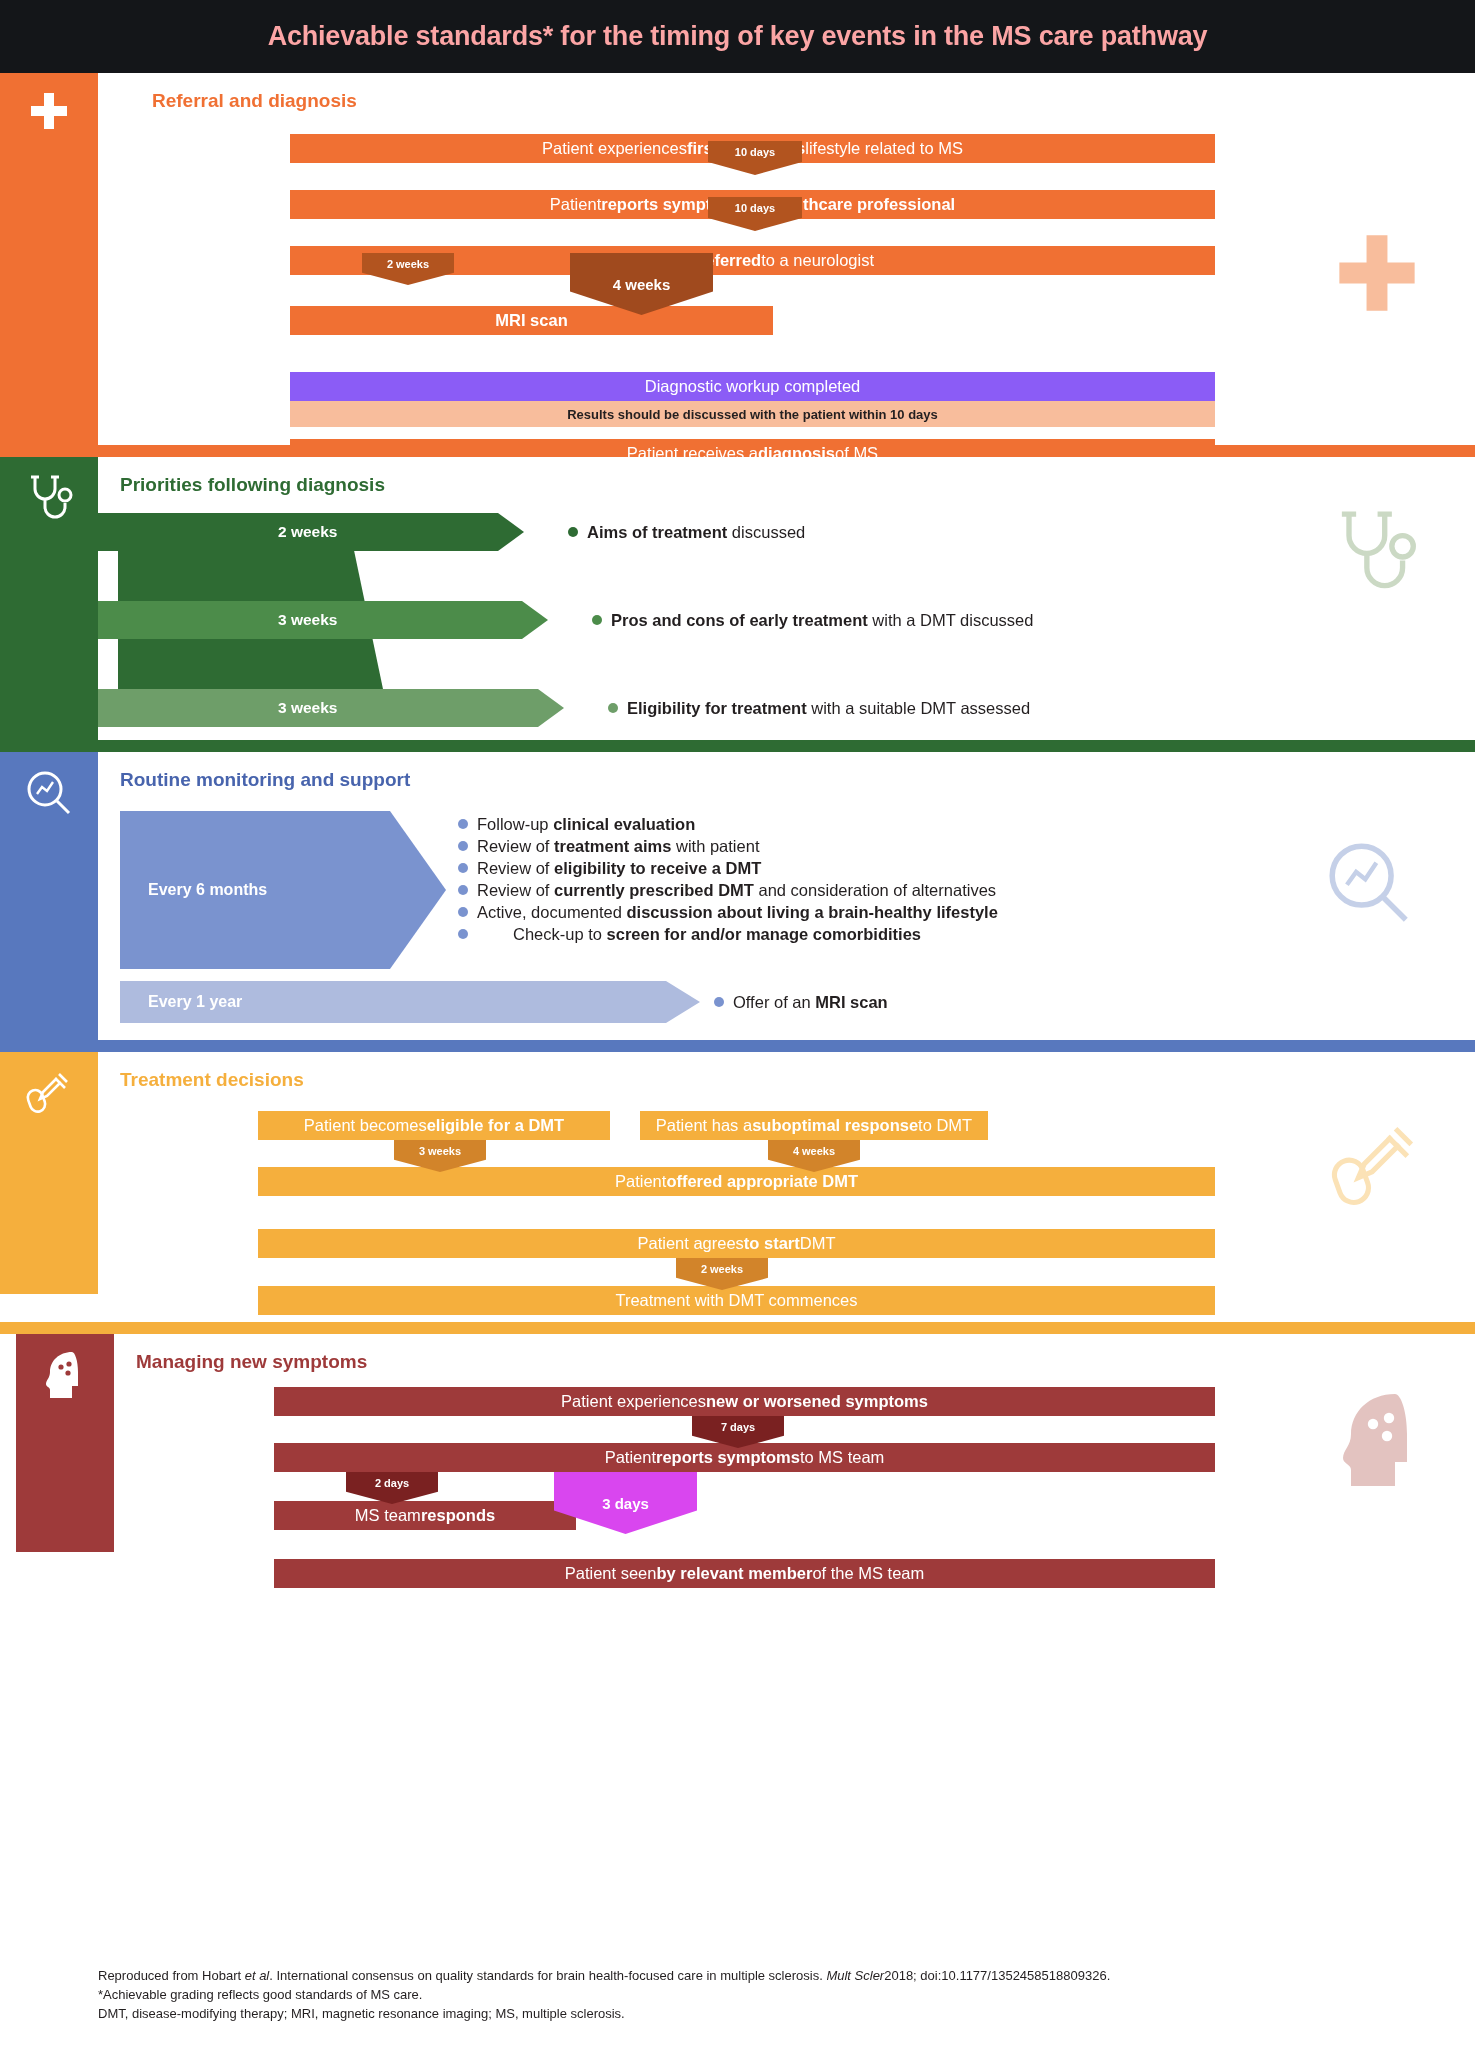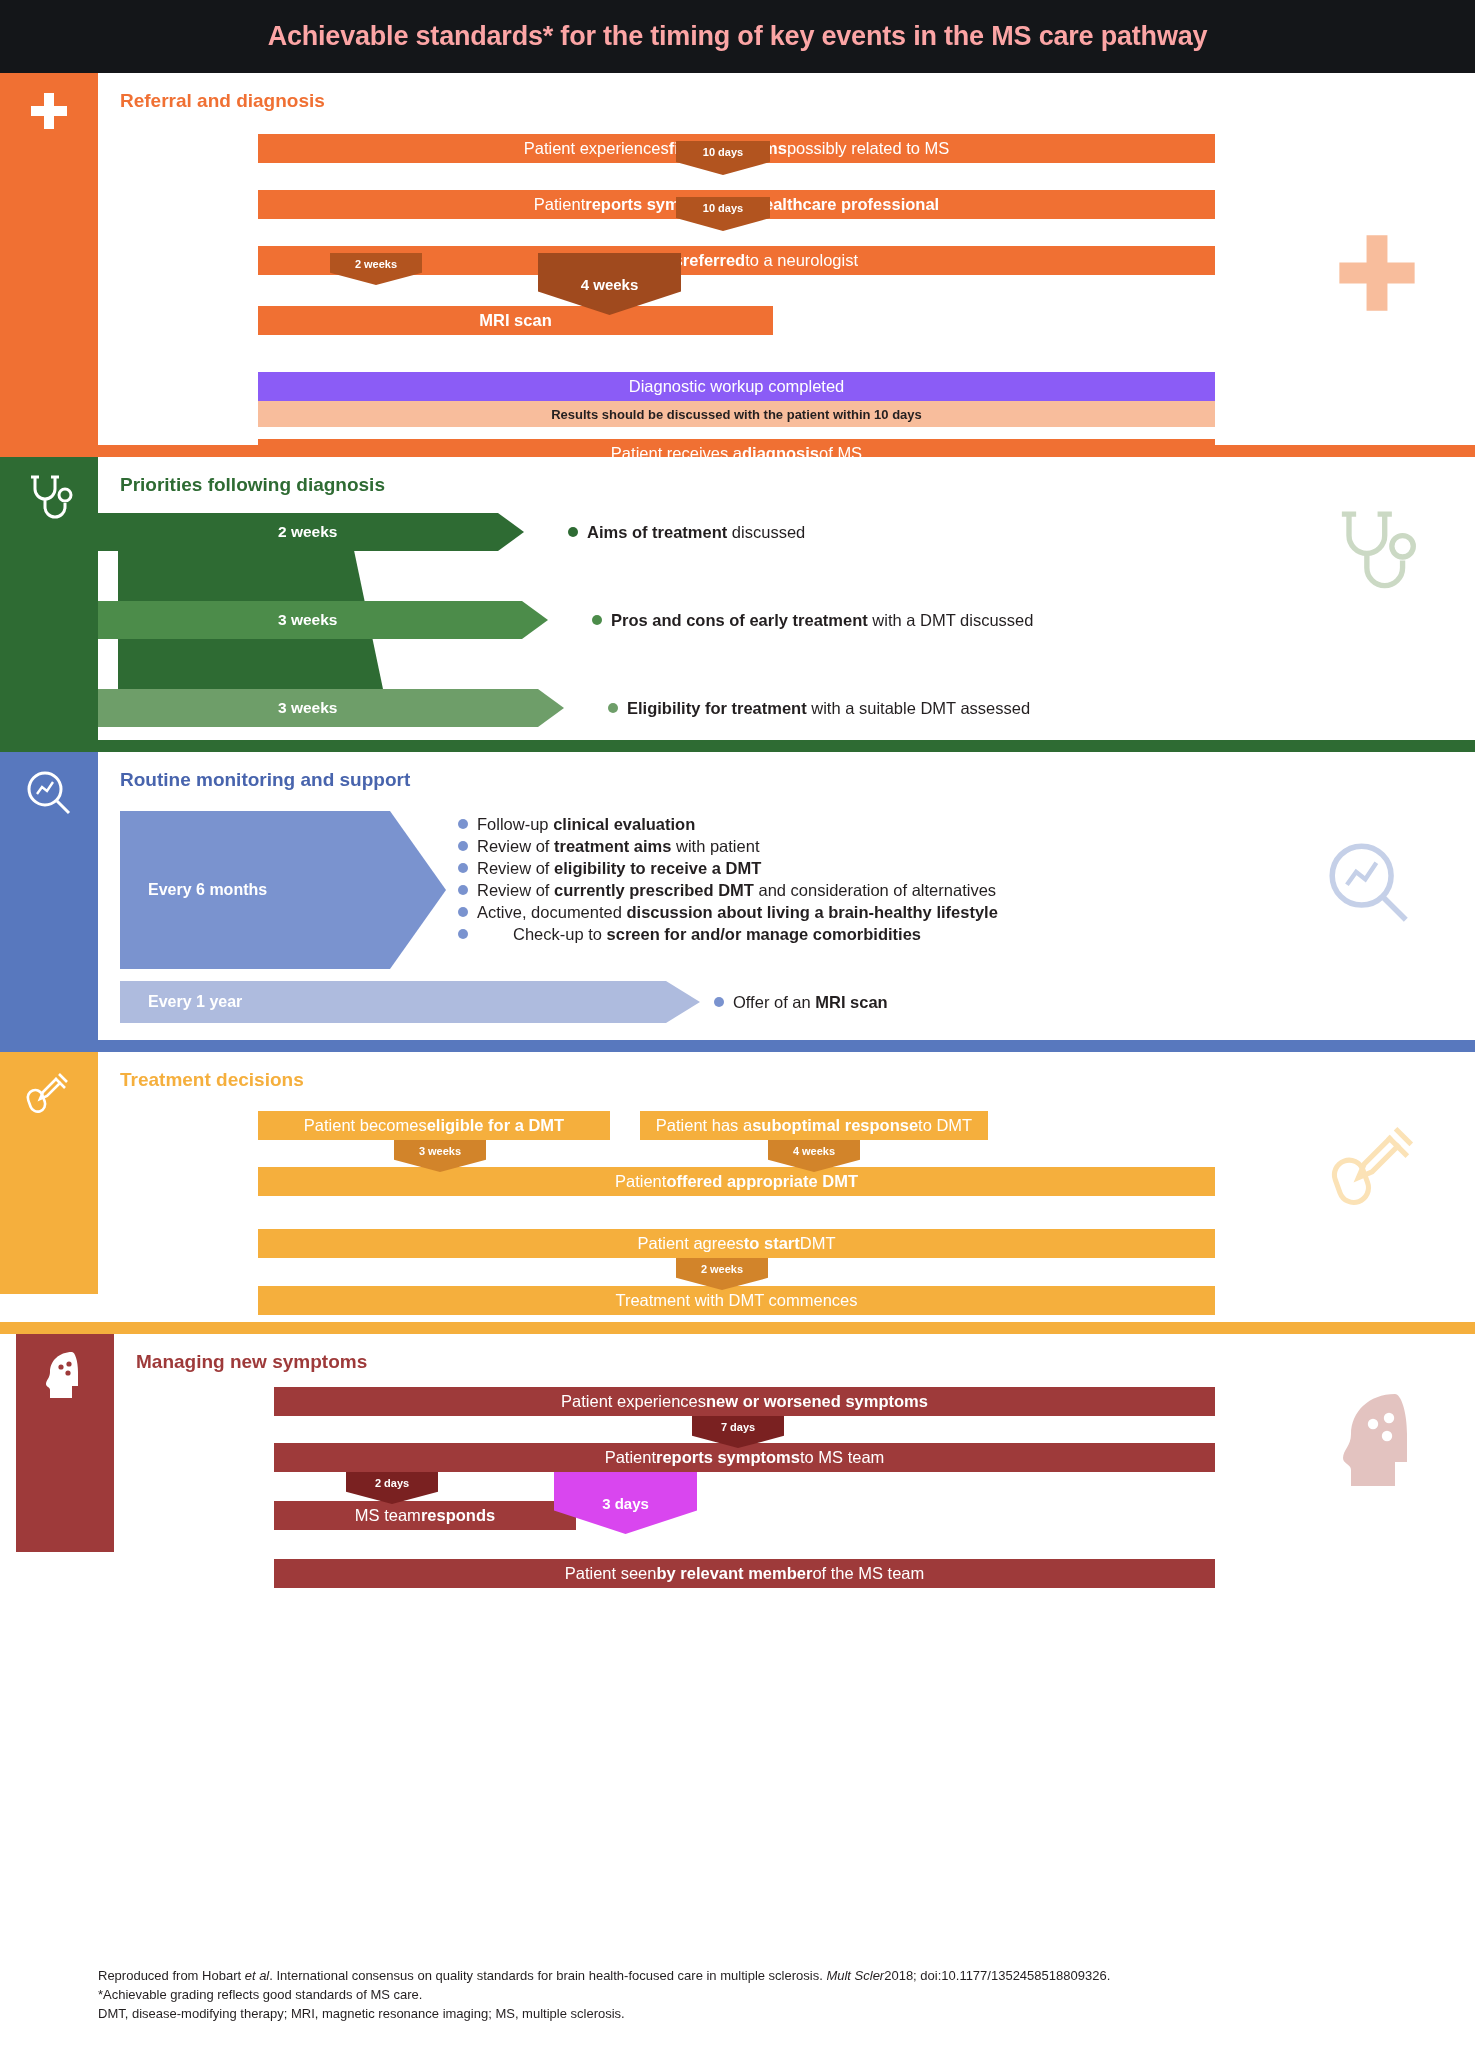--- a/index.html
+++ b/index.html
@@ -79,42 +79,42 @@
   }
   .foot i { font-style:italic; }
 </style>
 </head>
 <body>
 
 <div class="titlebar">
   <h1>Achievable standards* for the timing of key events in the MS care pathway</h1>
 </div>
 
-<div class="section" style="height:372px;">
+<div class="section" style="height:372px;gap:32px;">
   <div class="railcol" style="background:#F07033;">
     <div class="railicon">
       <svg width="44" height="44" viewBox="0 0 44 44">
           <path d="M17 4h10v13h13v10H27v13H17V27H4V17h13z" fill="#ffffff"></path>
         </svg>
     </div>
   </div>
   <div class="body">
     <div class="secheader" style="color:#F07033;">Referral and diagnosis</div>
 
     <div class="wmark" style="top:154px; right:52px;">
       <svg width="92" height="92" viewBox="0 0 44 44">
           <path d="M17 4h10v13h13v10H27v13H17V27H4V17h13z" fill="#F8BD9C"></path>
         </svg>
     </div>
 
     <div class="flow" style="padding-top:22px;">
       <div class="bar" style="background:#F07033; margin:0 260px 0 160px;">
         <span>Patient experiences </span>
           <b>first symptoms</b>
-          <span> possibly related to MS</span>
+          <span> lifestyle related to MS</span>
       </div>
       <div class="chev" style="background:#B2541F; left:578px; top:29px; width:94px; height:34px;">
         <span>10 days</span>
       </div>
       <div class="bar" style="background:#F07033; margin:27px 260px 0 160px;">
         <span>Patient </span>
           <b>reports symptoms to healthcare professional</b>
           <span></span>
       </div>
       <div class="chev" style="background:#B2541F; left:578px; top:85px; width:94px; height:34px;">

